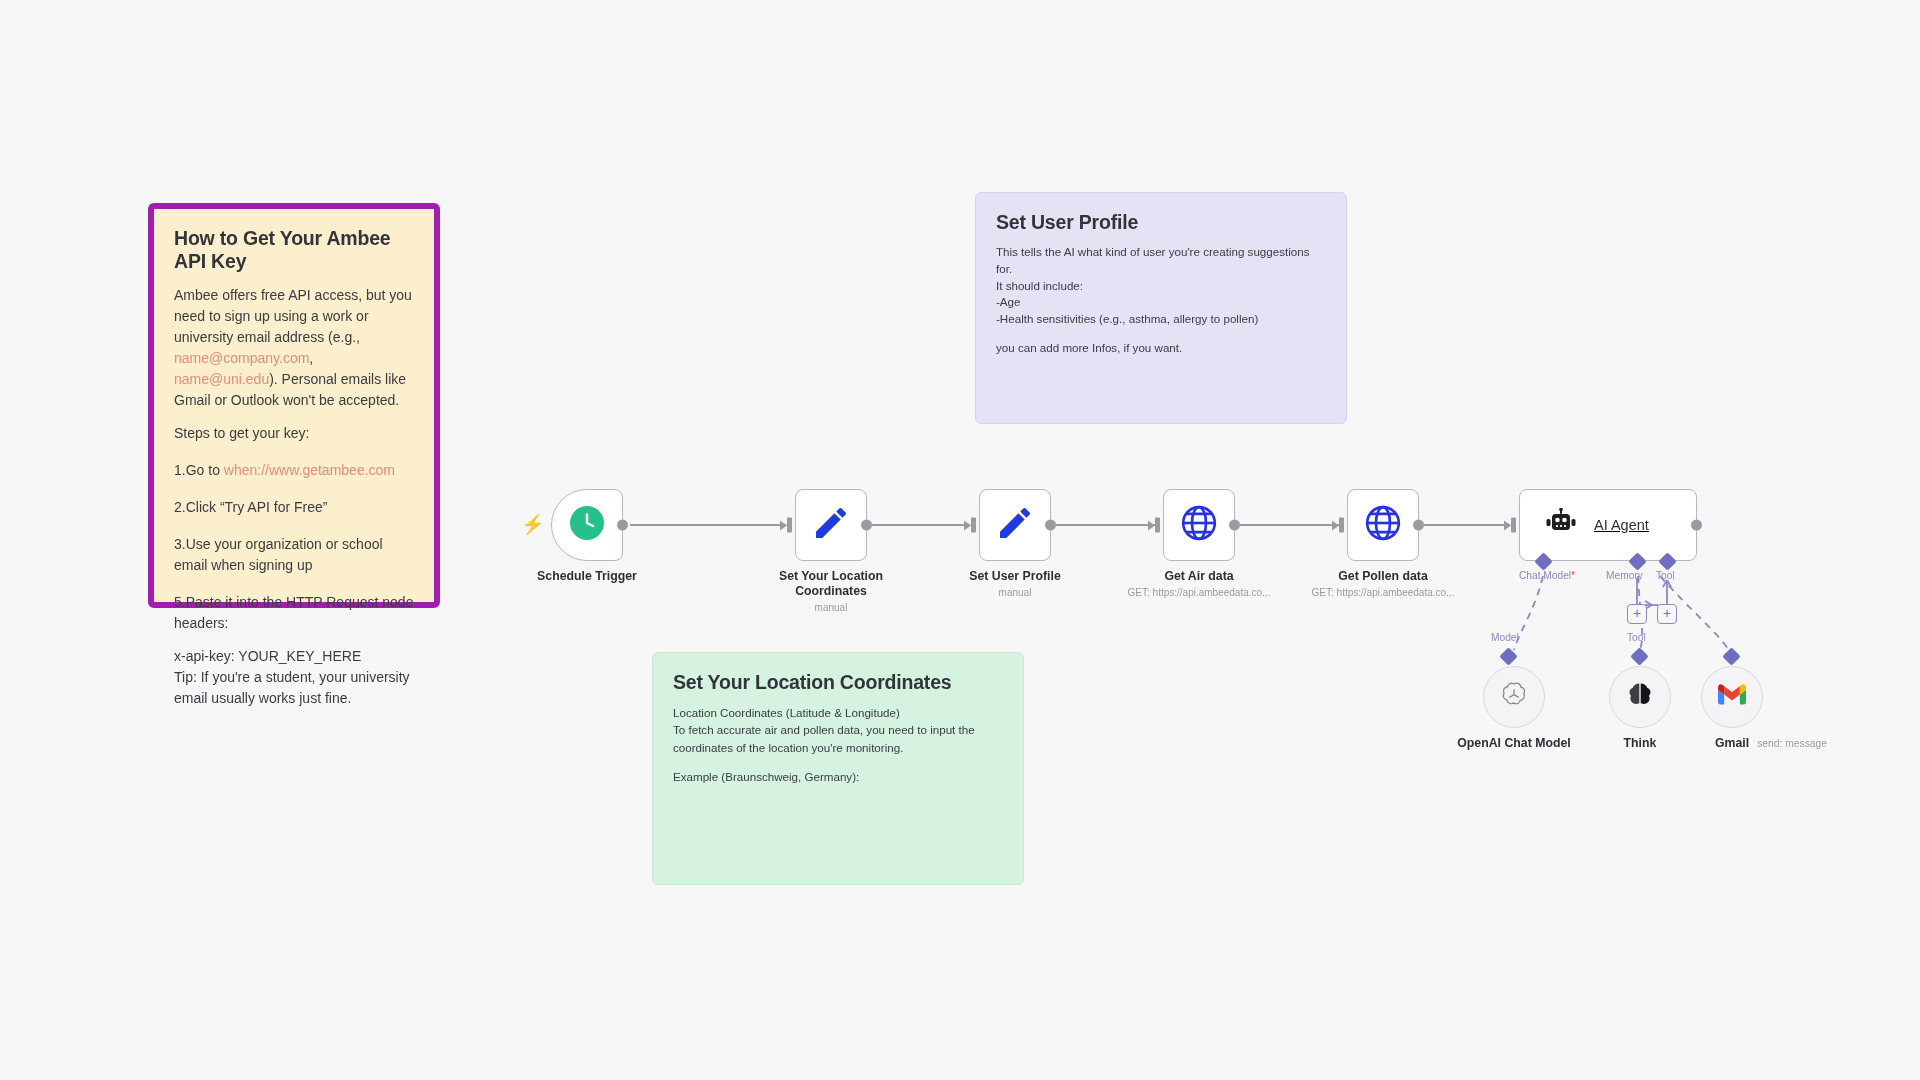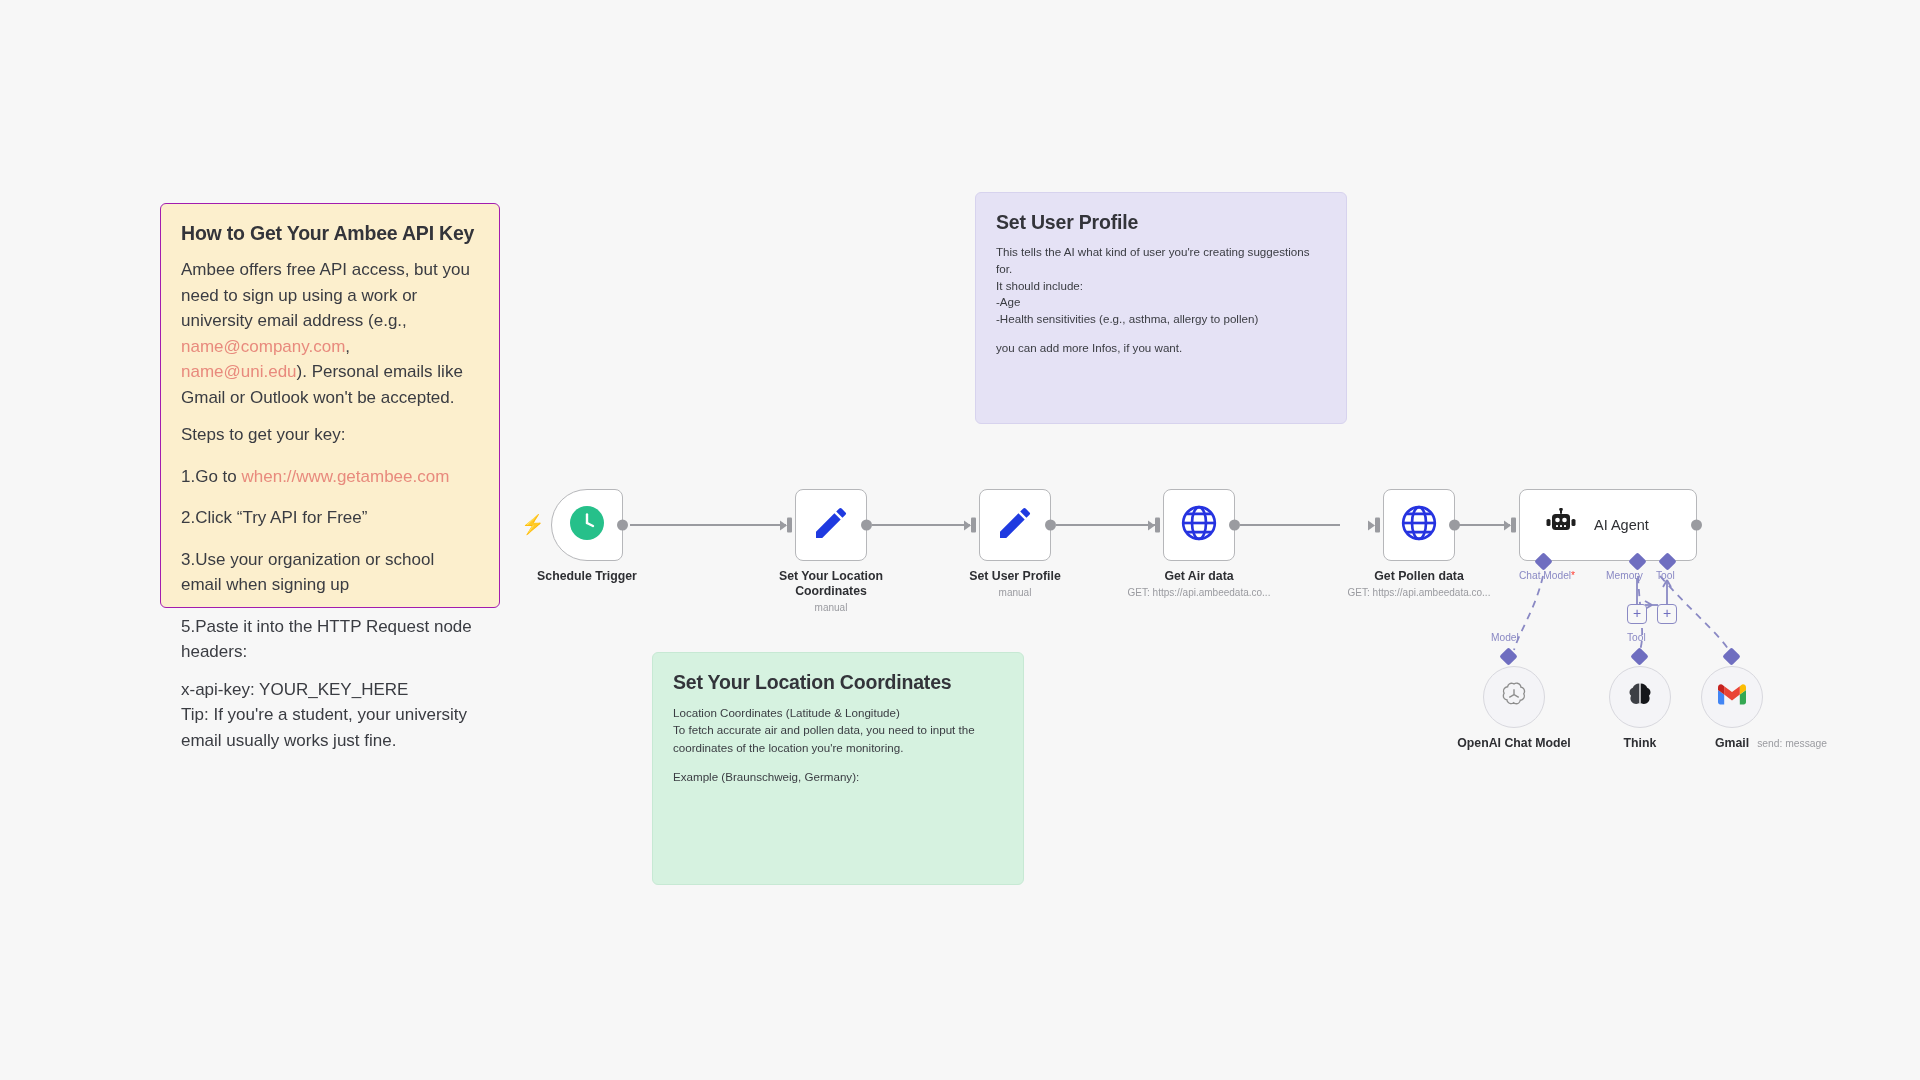--- a/index.html
+++ b/index.html
@@ -7,29 +7,29 @@
     width: 1920px; height: 1080px;
     background: #f7f7f7;
     font-family: "Liberation Sans", sans-serif;
     overflow: hidden;
   }
   #canvas { position: relative; width: 1920px; height: 1080px; }
 
   
   .note { position: absolute; border-radius: 6px; padding: 18px 20px 18px 20px; }
   .note-title { font-size: 19px; font-weight: bold; color: #33343a; margin-bottom: 12px; letter-spacing: -0.2px; }
-  .note p, .note li { font-size: 17px; line-height: 1.5; color: #3a3c42; }
+  .note p, .note li { font-size: 14px; line-height: 1.5; color: #3a3c42; }
   .note .gap { height: 12px; }
   .note a, .note .lnk { color: #e88a7d; text-decoration: none; }
   .note ul { margin: 2px 0 0 18px; }
   .note li { margin-bottom: 2px; }
 
   #note-ambee {
-    left: 160px; top: 203px; width: 340px; height: 405px;
-    background: #fcefcd; border: 1px solid #a21caf;
+    left: 148px; top: 203px; width: 292px; height: 405px;
+    background: #fcefcd; border: 6px solid #a21caf;
   }
   #note-ambee .note-title { font-size: 19.5px; }
   #note-ambee .step { margin-top: 16px; }
 
   #note-userprofile {
     left: 975px; top: 192px; width: 372px; height: 232px;
     background: #e5e2f5; border: 1px solid #d7d3ee;
   }
   #note-userprofile .note-title { font-size: 19.5px; margin-bottom: 10px; }
   #note-userprofile p { font-size: 11.6px; line-height: 1.45; }
@@ -43,21 +43,21 @@
   #note-coords .indent { margin-left: 18px; margin-top: 14px; }
 
   
   .node { position: absolute; }
   .node-box {
     position: relative;
     width: 72px; height: 72px;
     background: #ffffff;
     border: 1.5px solid #b6b7ba;
     border-radius: 8px;
-    display: flex; align-items: center; justify-content: center;
+    display: flex; align-items: center; justify-content: center; text-decoration: underline;
   }
   .node-box.trigger {
     border-top-left-radius: 36px; border-bottom-left-radius: 36px;
     width: 72px;
   }
   .node-box.agent {
     width: 178px; height: 72px;
     display: flex; align-items: center; justify-content: flex-start;
     padding-left: 24px; gap: 16px;
   }
@@ -242,21 +242,21 @@
           <line x1="2.5" y1="12" x2="21.5" y2="12"></line>
           <path d="M4.4 6.5 H19.6 M4.4 17.5 H19.6"></path>
         </svg>
       </span>
       <div class="port-out"></div>
     </div>
     <div class="node-caption">Get Air data</div>
     <div class="node-subcaption" style="top:98px;">GET: https://api.ambeedata.co...</div>
   </div>
 
-  <div class="node" style="left:1347px; top:489px;margin-left:36px;">
+  <div class="node" style="left:1347px; top:489px;">
     <div class="node-box">
       <div class="port-in"></div>
       <span>
         <svg width="40" height="40" viewBox="0 0 24 24" fill="none" stroke="#2633e0" stroke-width="1.6">
           <circle cx="12" cy="12" r="9.5"></circle>
           <ellipse cx="12" cy="12" rx="4.2" ry="9.5"></ellipse>
           <line x1="2.5" y1="12" x2="21.5" y2="12"></line>
           <path d="M4.4 6.5 H19.6 M4.4 17.5 H19.6"></path>
         </svg>
       </span>

